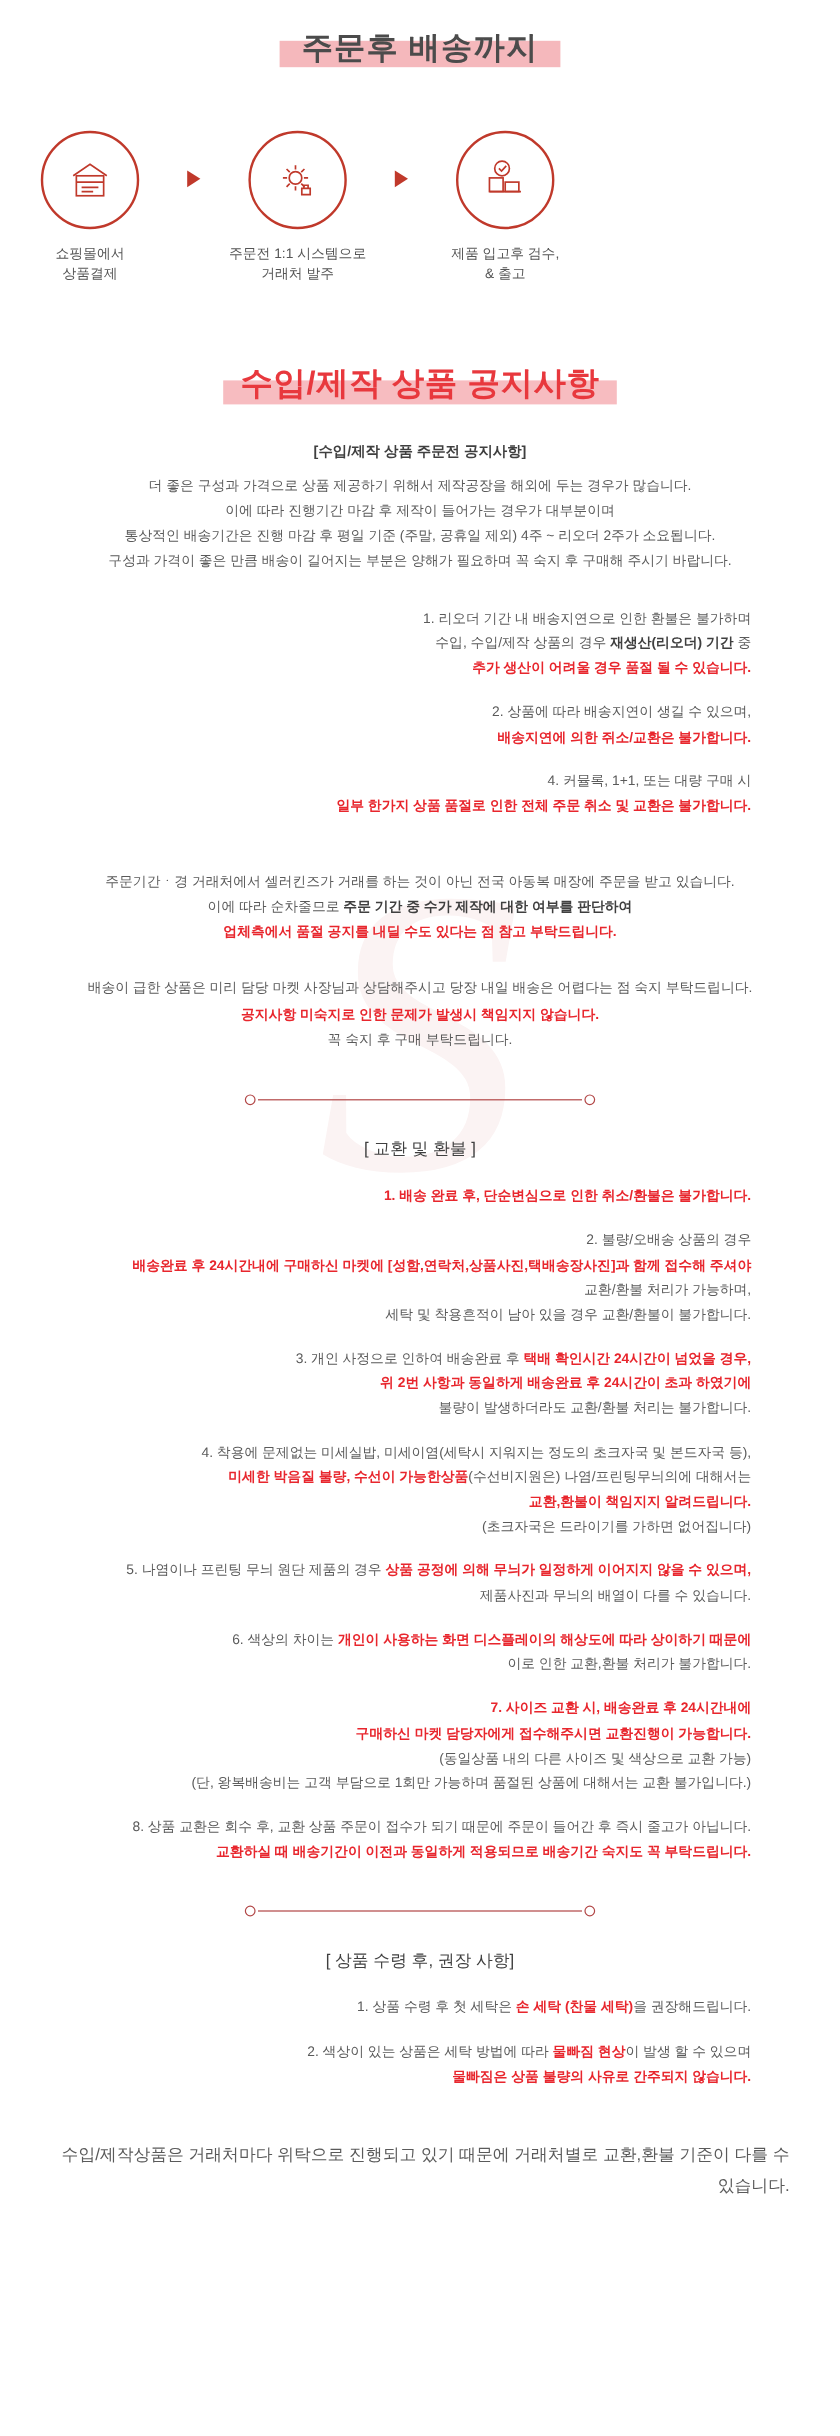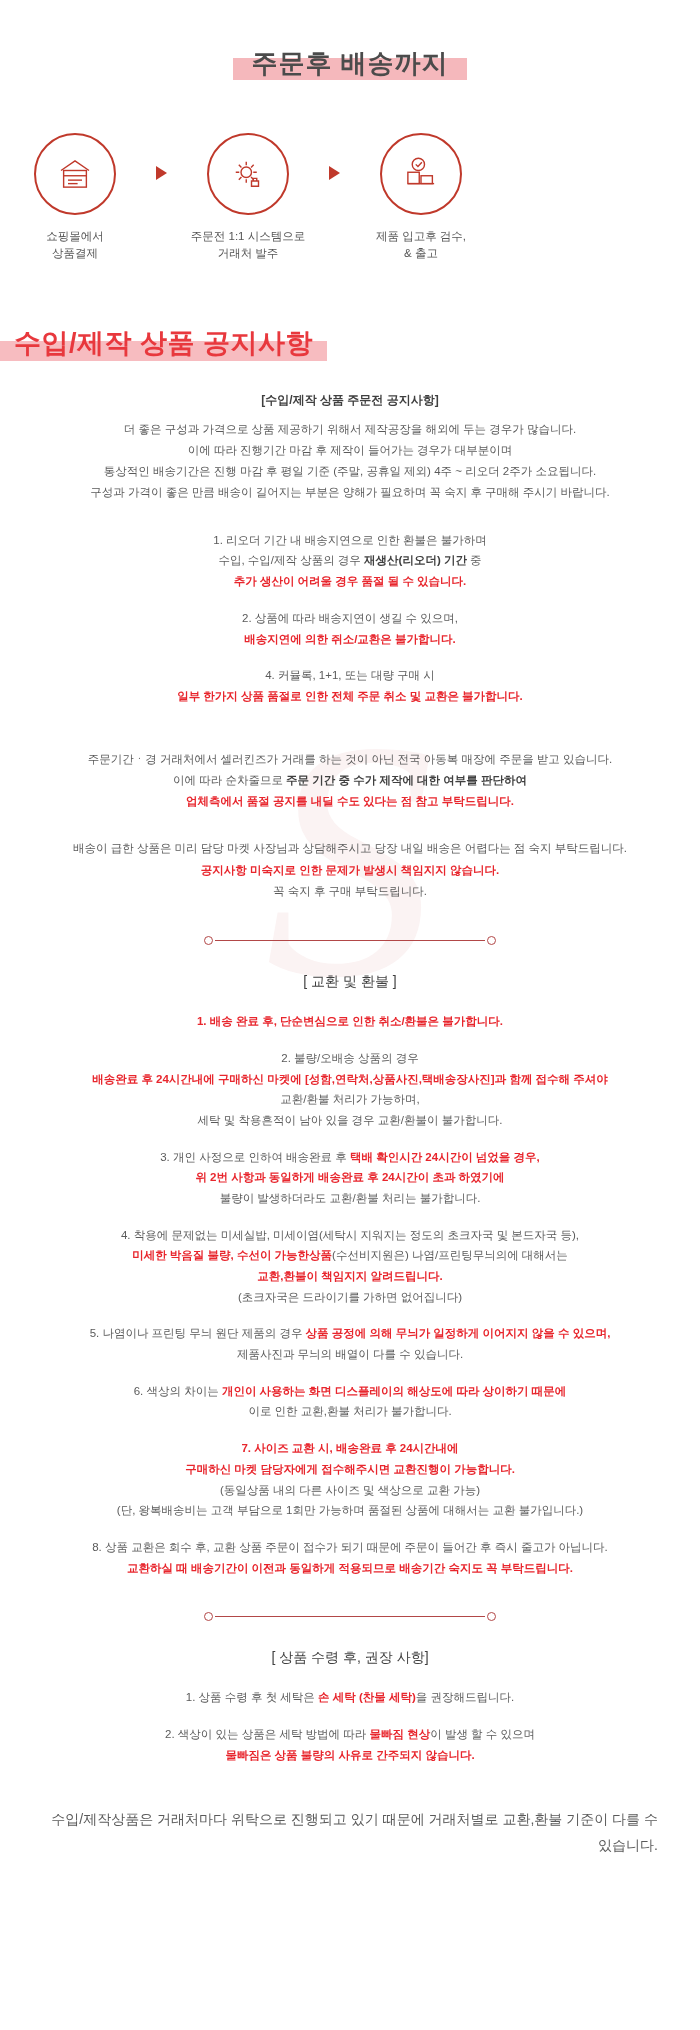--- a/index.html
+++ b/index.html
@@ -35,21 +35,21 @@
     user-select: none;
   }
   .content {
     position: relative;
     z-index: 2;
   }
 
   
   .top-banner {
     text-align: center;
-    padding-top: 42px;
+    padding-top: 18px;
   }
   .top-banner .band {
     display: inline-block;
     position: relative;
     padding: 4px 18px 6px 18px;
   }
   .top-banner .band::before {
     content: "";
     position: absolute;
     left: 0;
@@ -102,21 +102,21 @@
     margin-top: 33px;
     width: 0;
     height: 0;
     border-top: 7px solid transparent;
     border-bottom: 7px solid transparent;
     border-left: 11px solid #c0392b;
   }
 
   
   .section-heading {
-    text-align: left;
+    text-align: center;
     margin-top: 60px;
   }
   .section-heading .band {
     display: inline-block;
     position: relative;
     padding: 2px 14px 6px 14px;
   }
   .section-heading .band::before {
     content: "";
     position: absolute;
@@ -178,21 +178,21 @@
   }
 
   .sub-heading {
     text-align: center;
     font-size: 14px;
     font-weight: normal;
     color: #3f3f3f;
     margin-bottom: 20px;
   }
   .item {
-    text-align: center;
+    text-align: right;
     font-size: 11.5px;
     line-height: 1.8;
     color: #5a5a5a;
     padding: 0 34px;
     margin-bottom: 16px;
   }
   .footer-note {
     text-align: right;
     font-size: 14px;
     color: #5a5a5a;

